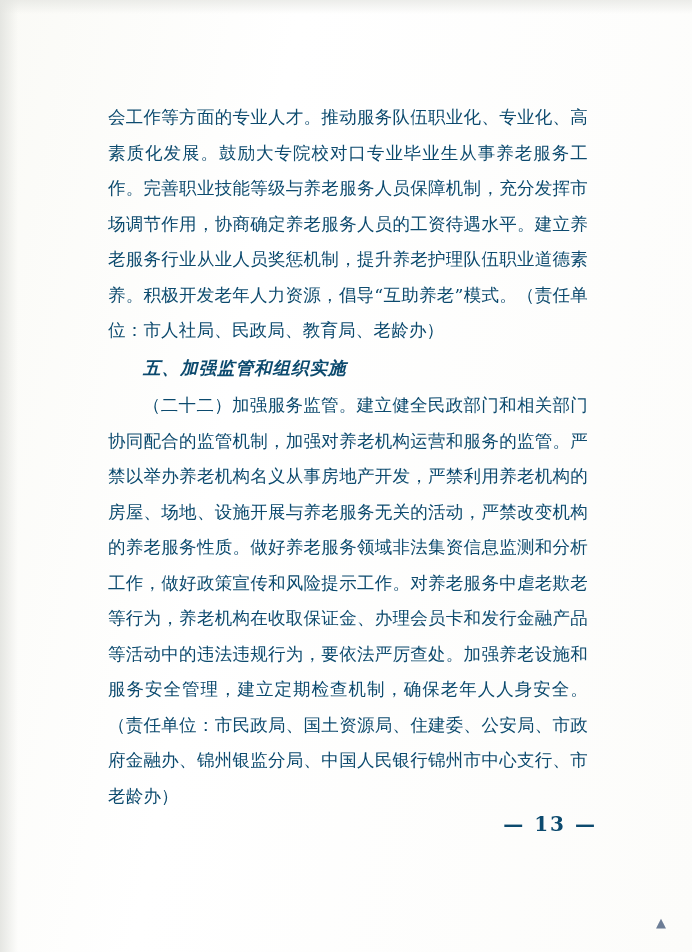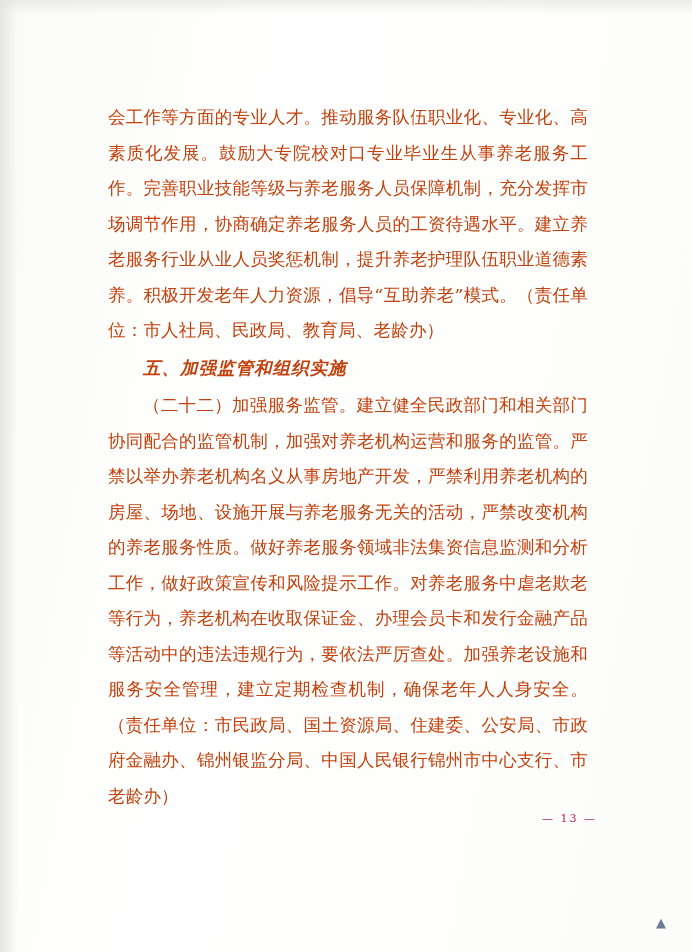--- a/index.html
+++ b/index.html
@@ -29,21 +29,21 @@
   .content {
     position: absolute;
     left: 108px;
     top: 100px;
     width: 480px;
   }
   p {
     margin: 0;
     font-size: 17.5px;
     line-height: 35.5px;
-    color: #c2410c;
+    color: #0c4a6e;
     text-align: justify;
     text-justify: inter-ideograph;
     letter-spacing: 0.2px;
   }
   .indent {
     text-indent: 35px;
   }
   .heading {
     font-weight: bold;
     text-indent: 35px;
@@ -52,24 +52,25 @@
     margin-bottom: 2px;
     font-style: italic;
   }
   .para-body {
     text-indent: 0;
   }
   .page-number {
     position: absolute;
     right: 95px;
     top: 812px;
-    font-size: 11px;
-    color: #be185d;
+    font-size: 20px;
+    color: #0c4a6e;
     letter-spacing: 2px;
     font-family: "DejaVu Serif", "Liberation Serif", serif;
+    font-weight: bold;
   }
   .corner-mark {
     position: absolute;
     right: 26px;
     bottom: 22px;
     width: 10px;
     height: 14px;
     color: #6c7d96;
     font-size: 13px;
     line-height: 14px;

